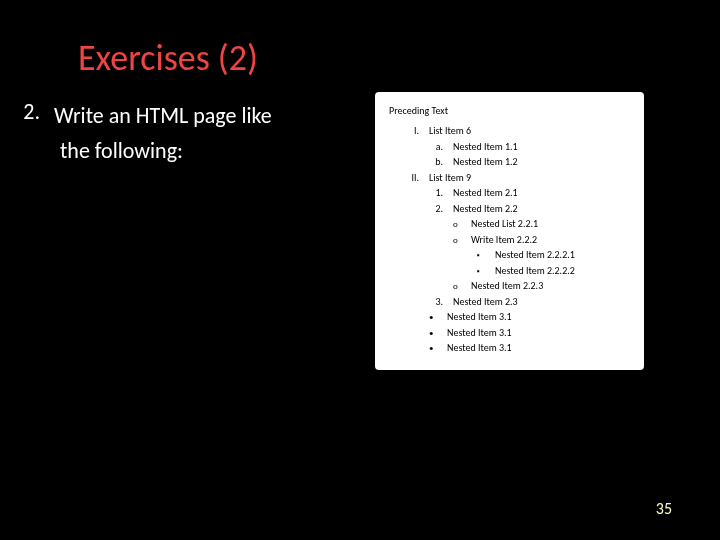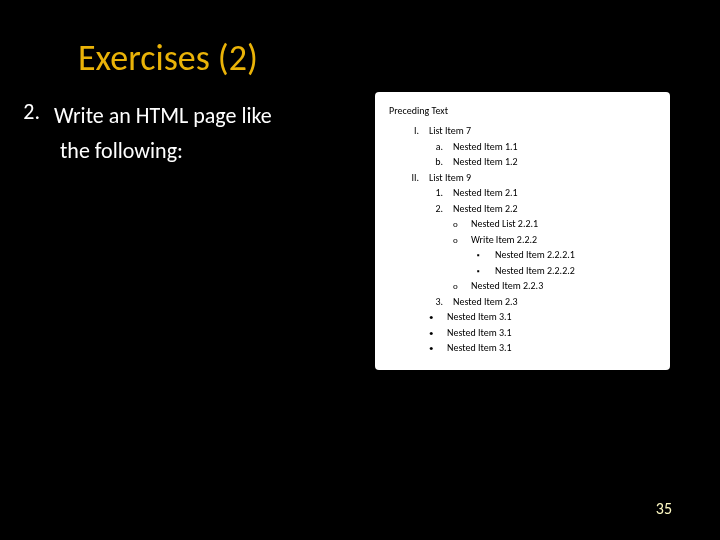--- a/index.html
+++ b/index.html
@@ -5,21 +5,21 @@
   * { margin: 0; padding: 0; box-sizing: border-box; }
   body {
     width: 720px;
     height: 540px;
     background: #000;
     font-family: Calibri, "Segoe UI", sans-serif;
     position: relative;
     overflow: hidden;
   }
   .slide-title {
-    color: #eab308;
+    color: #ef4444;
     font-size: 36px;
     font-weight: 300;
     position: absolute;
     left: 78px;
     top: 36px;
   }
   .exercise-list {
     position: absolute;
     left: 18px;
     top: 98px;
@@ -31,21 +31,21 @@
     display: flex;
     gap: 14px;
   }
   .exercise-num { min-width: 22px; text-align: right; }
   .exercise-text { line-height: 1.6; }
   .exercise-text .line2 { padding-left: 6px; }
   .doc-card {
     position: absolute;
     left: 375px;
     top: 92px;
-    width: 295px;
+    width: 269px;
     background: #fff;
     border-radius: 4px;
     box-shadow: 0 2px 8px rgba(0,0,0,0.3);
     padding: 12px 14px 14px 14px;
     color: #000;
     font-size: 10px;
     font-family: Calibri, sans-serif;
   }
   .doc-heading { font-size: 10px; font-weight: 400; margin-bottom: 6px; }
   .lvl1 { margin-left: 16px; }
@@ -86,21 +86,21 @@
       <div class="line2">the following:</div>
     </div>
   </div>
 </div>
 
 <div class="doc-card">
   <div class="doc-heading">Preceding Text</div>
 
   <div class="row lvl1">
     <span class="marker roman">I.</span>
-    <span>List Item 7</span>
+    <span>List Item 6</span>
   </div>
   <div class="row lvl2">
     <span class="marker letter">a.</span>
     <span>Nested Item 1.1</span>
   </div>
   <div class="row lvl2">
     <span class="marker letter">b.</span>
     <span>Nested Item 1.2</span>
   </div>
 

